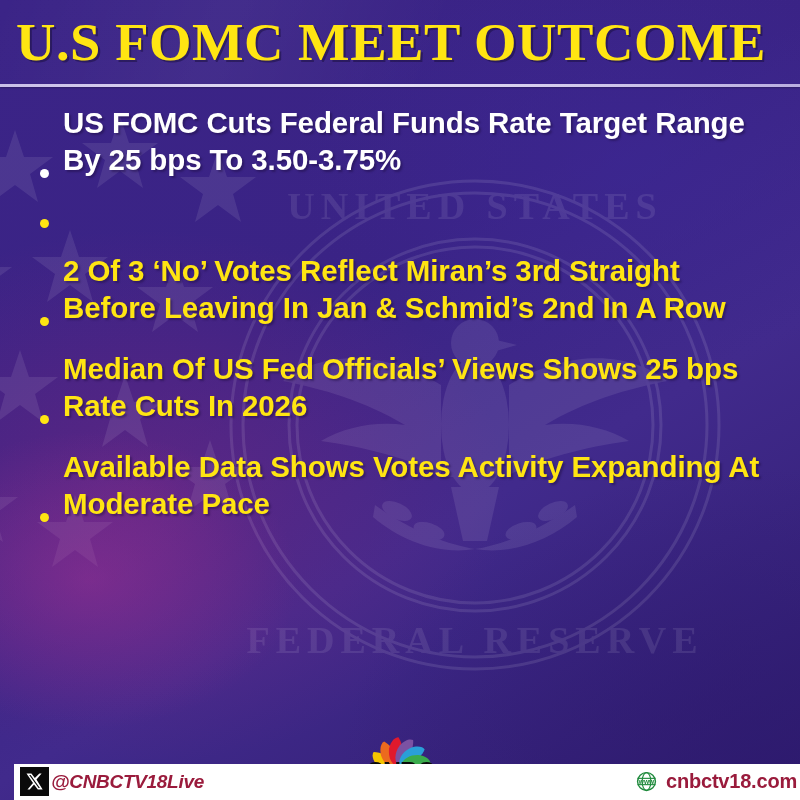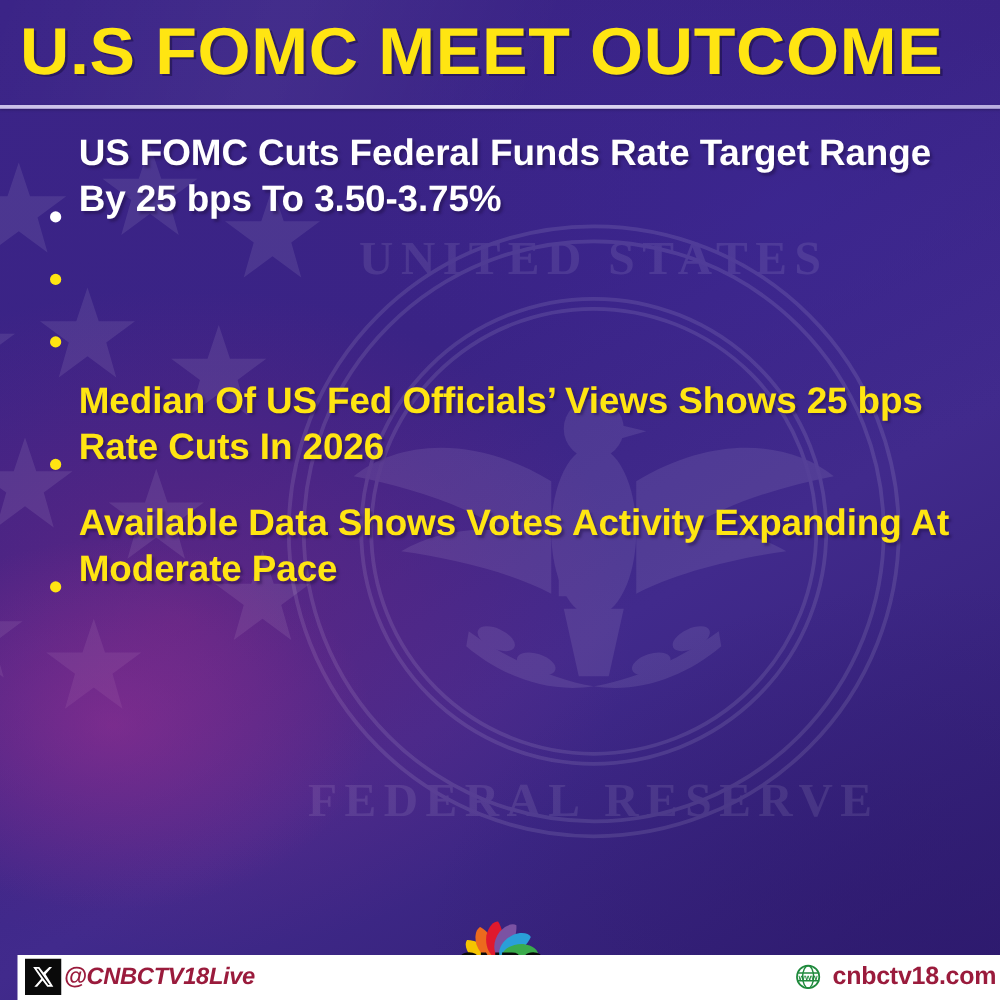--- a/index.html
+++ b/index.html
@@ -40,21 +40,21 @@
   }
   #sheen-top {
     left: 0; top: 0; width: 800px; height: 86px;
     background: linear-gradient(110deg, rgba(255,255,255,0.00) 0%, rgba(255,255,255,0.045) 28%, rgba(255,255,255,0.0) 55%);
   }
 
   
   #header {
     position: absolute;
     left: 0; top: 0;
-    width: 740px; height: 86px;
+    width: 740px; height: 86px; font-family: Liberation Serif, serif;
   }
   #title {
     position: absolute;
     left: 16px; top: 14px;
     width: 772px;
     color: #ffe512;
     font-weight: 700;
     font-size: 53px;
     line-height: 56px;
     letter-spacing: 0.5px;
@@ -247,20 +247,21 @@
       <span class="dot"></span>
       <span class="btext">US FOMC Cuts Federal Funds Rate Target Range By 25 bps To 3.50-3.75%</span>
     </div>
 
     <div class="bullet yellow">
       <span class="dot"></span>
     </div>
 
     <div class="bullet yellow">
       <span class="dot"></span>
+      <span class="btext">2 Of 3 ‘No’ Votes Reflect Miran’s 3rd Straight Before Leaving In Jan &amp; Schmid’s 2nd In A Row</span>
     </div>
 
     <div class="bullet yellow">
       <span class="dot"></span>
       <span class="btext">Median Of US Fed Officials’ Views Shows 25 bps Rate Cuts In 2026</span>
     </div>
 
     <div class="bullet yellow">
       <span class="dot"></span>
       <span class="btext">Available Data Shows Votes Activity Expanding At Moderate Pace</span>

